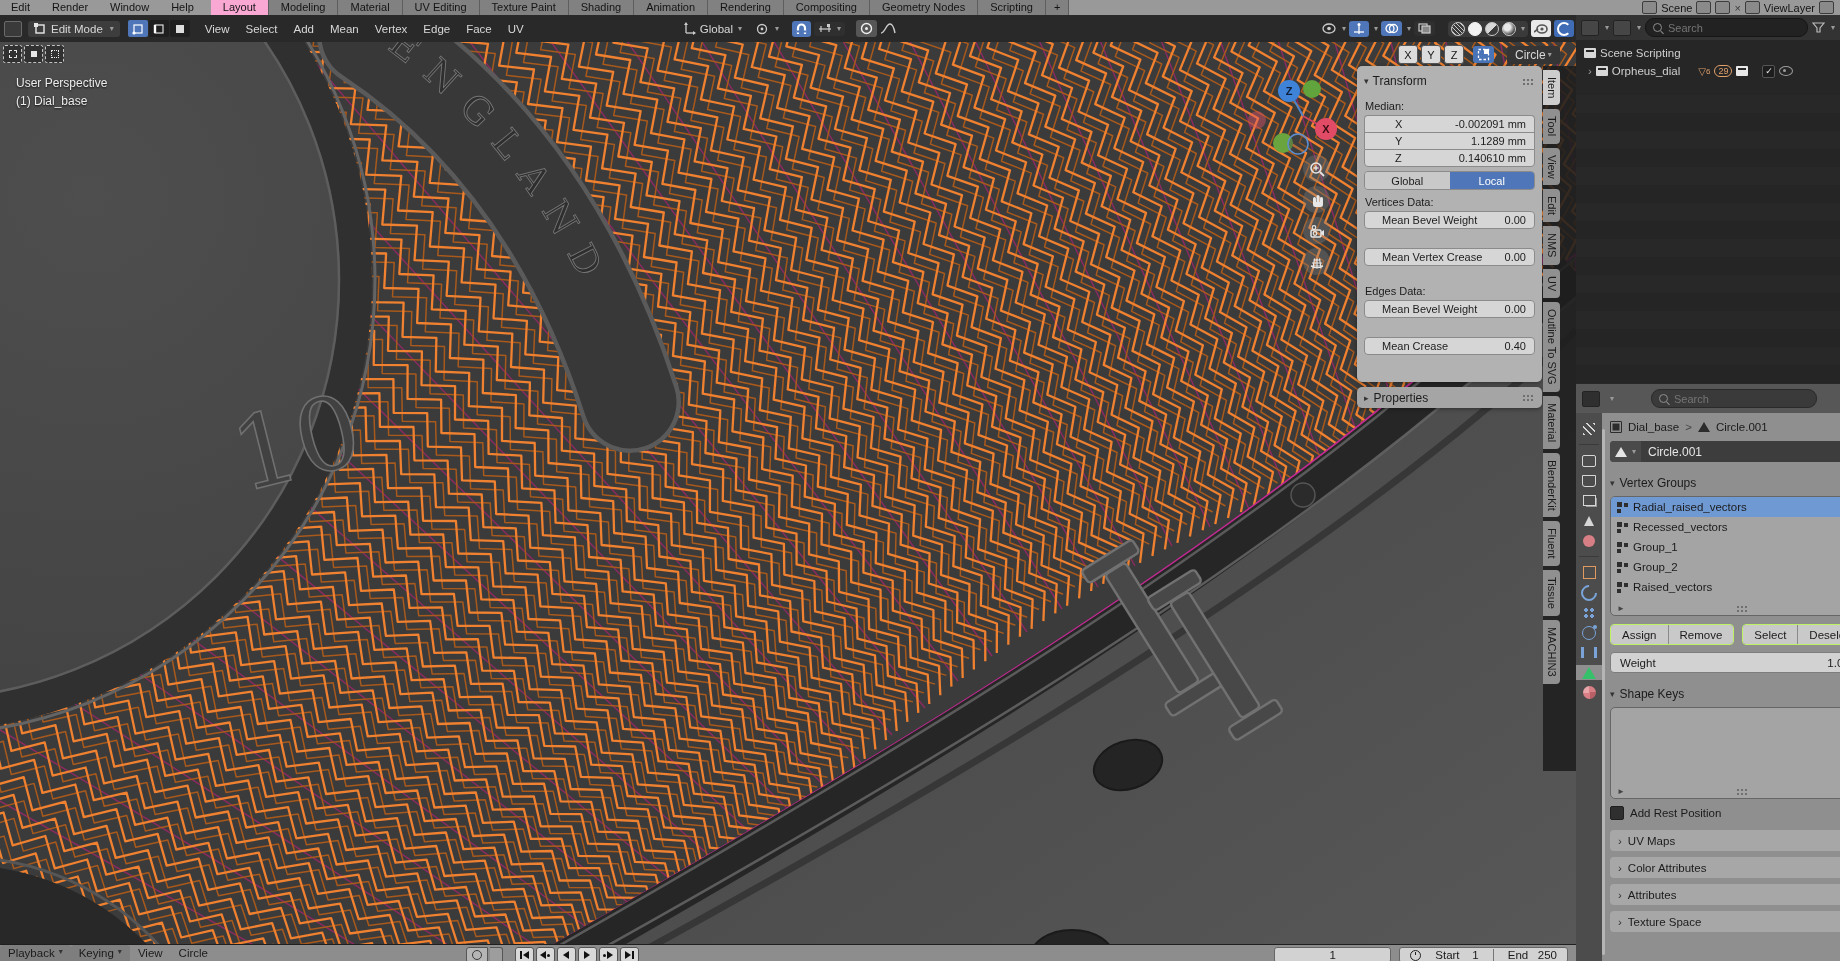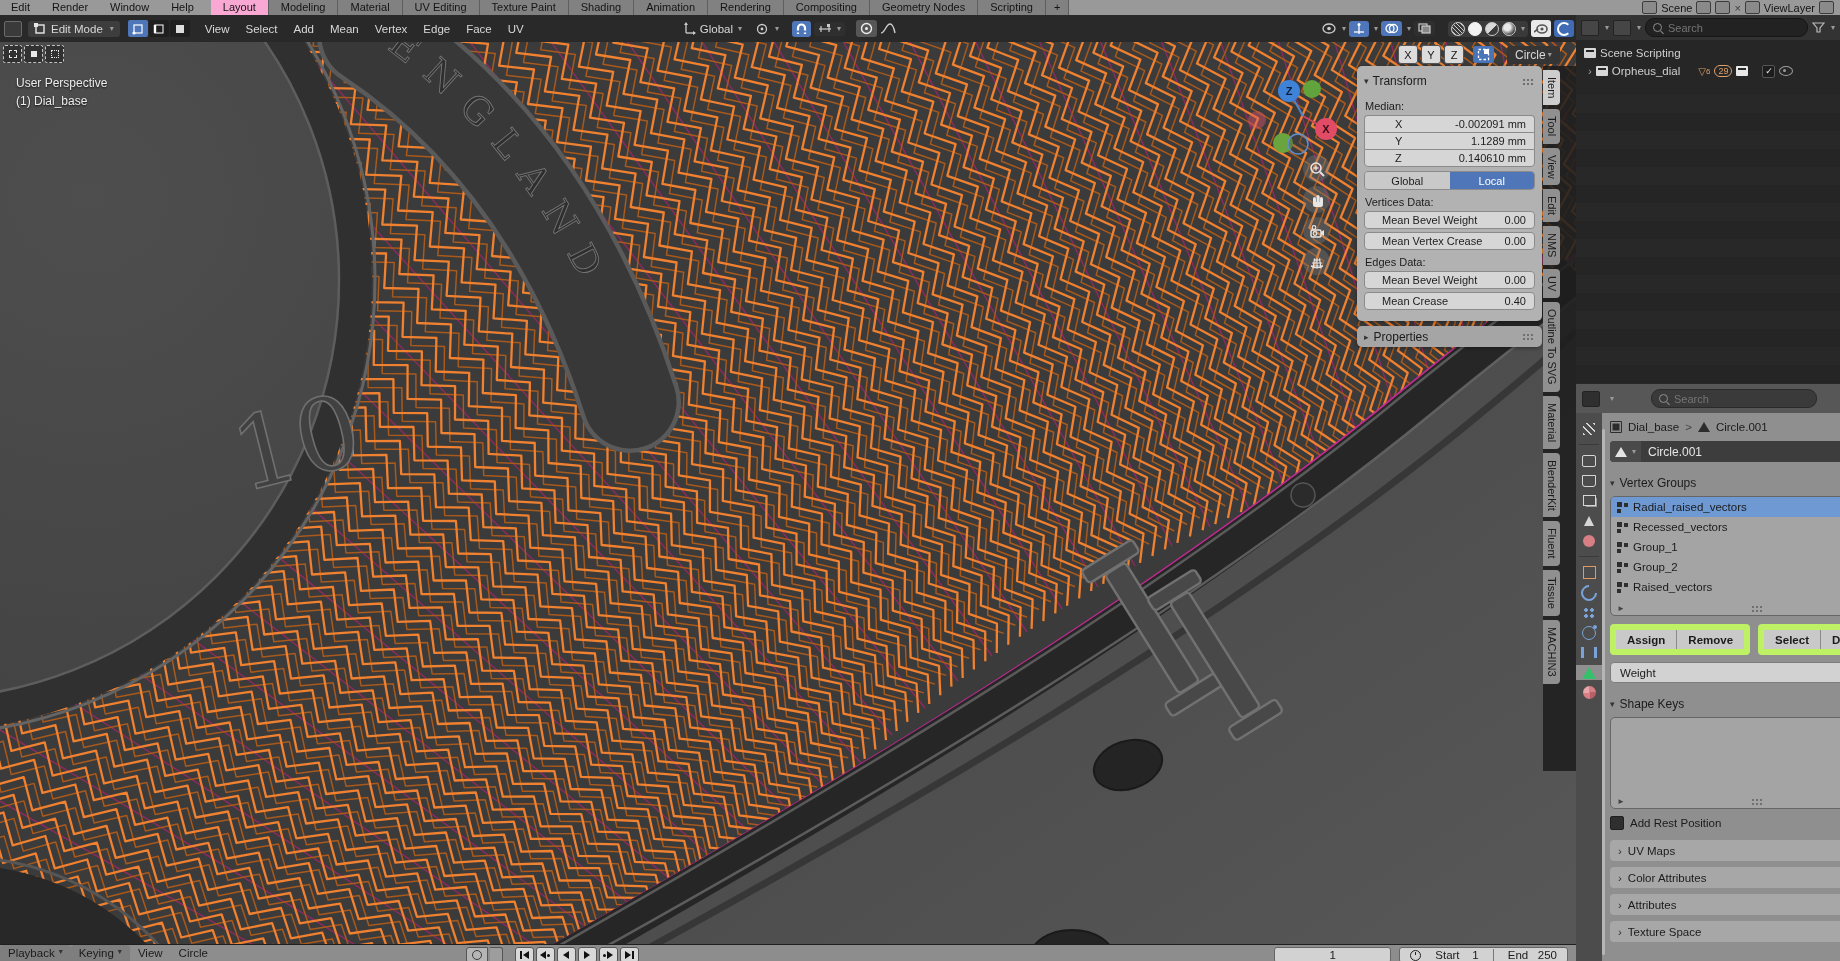--- a/index.html
+++ b/index.html
@@ -60,21 +60,21 @@
   
   #npanel{position:absolute;left:1357px;top:24px;width:185px;color:#1c1c1c;font-size:11px;}
   .np-body{background:#b2b2b2;border-radius:5px;padding:6px 7px 8px 7px;box-shadow:0 1px 4px rgba(0,0,0,.4);}
   .np-head{display:flex;align-items:center;gap:4px;font-size:12px;padding:2px 0 6px 0;}
   .np-label{margin:6px 0 3px 1px;}
   .npfield{height:16px;background:#d6d6d6;border:1px solid #8b8b8b;display:flex;align-items:center;
            justify-content:space-between;padding:0 8px;font-size:11px;}
   .grp .npfield{border-bottom-width:0;}
   .grp .npfield:first-child{border-radius:4px 4px 0 0;}
   .grp .npfield:last-child{border-radius:0 0 4px 4px;border-bottom-width:1px;}
-  .npfield.single{border-radius:4px;margin-bottom:3px;padding-left:17px;}
+  .npfield.single{border-radius:4px;margin-bottom:19px;padding-left:17px;}
   .axl{margin-left:22px;}
   .spacegrp{display:flex;margin-top:4px;height:17px;border:1px solid #8b8b8b;border-radius:4px;overflow:hidden;}
   .spacegrp div{flex:1;display:flex;align-items:center;justify-content:center;background:#c9c9c9;}
   .spacegrp div.on{background:#4f76b8;color:#fff;}
   .np-props{margin-top:5px;background:#a5a5a5;border-radius:5px;height:21px;display:flex;align-items:center;
             gap:5px;padding:0 7px;font-size:12px;box-shadow:0 1px 4px rgba(0,0,0,.4);}
   .gripdots{margin-left:auto;width:13px;height:7px;
      background-image:radial-gradient(#6f6f6f 1px,transparent 1.1px);background-size:4px 4px;}
   
   #ntabs{position:absolute;left:1543px;top:24px;width:33px;height:705px;background:rgba(30,30,30,.88);
@@ -134,21 +134,21 @@
   .namefield .nfic{background:#4a4a4a;height:100%;display:flex;align-items:center;padding:0 5px;gap:3px;}
   .panelhead{display:flex;align-items:center;gap:5px;font-size:12px;margin:14px 0 6px 0;}
   .vglist{background:#a4a4a4;border:1px solid #666;border-radius:5px;height:118px;position:relative;overflow:hidden;}
   .vgrow{display:flex;align-items:center;gap:5px;height:20px;padding:0 6px;font-size:11.5px;}
   .vgrow.sel{background:#6f99d3;}
   .vgic{width:11px;height:11px;flex:none;background-image:
      linear-gradient(#2e2e2e,#2e2e2e),linear-gradient(#2e2e2e,#2e2e2e),linear-gradient(#2e2e2e,#2e2e2e);
      background-size:5px 5px,4px 4px,4px 4px;background-position:0 0,7px 1px,0 7px;background-repeat:no-repeat;}
   .listfoot{position:absolute;bottom:2px;left:6px;right:6px;display:flex;align-items:center;font-size:8px;color:#444;}
   .btnrow{display:flex;gap:8px;margin-top:8px;}
-  .bgrp{display:flex;border:6px solid #bef264;border-radius:4px;overflow:hidden;font-weight:bold;}
+  .bgrp{display:flex;border:1px solid #bef264;border-radius:4px;overflow:hidden;}
   .pbtn{height:19px;background:#c9c9c9;display:flex;align-items:center;justify-content:center;
         padding:0 11px;font-size:11.5px;border-right:1px solid #8a8a8a;}
   .pbtn:last-child{border-right:none;}
   .wfield{margin-top:7px;height:19px;background:#d2d2d2;border:1px solid #7d7d7d;border-radius:4px;
           display:flex;align-items:center;justify-content:space-between;padding:0 9px;font-size:11.5px;}
   .skbox{background:#a4a4a4;border:1px solid #666;border-radius:5px;height:90px;position:relative;}
   .cbrow{display:flex;align-items:center;gap:6px;margin-top:7px;font-size:11.5px;}
   .cbdark{width:12px;height:12px;background:#2f2f2f;border:1px solid #1f1f1f;border-radius:2px;}
   .cpanel{height:21px;background:#a7a7a7;border-radius:4px;display:flex;align-items:center;gap:6px;
           padding:0 8px;margin-top:6px;font-size:11.5px;}

